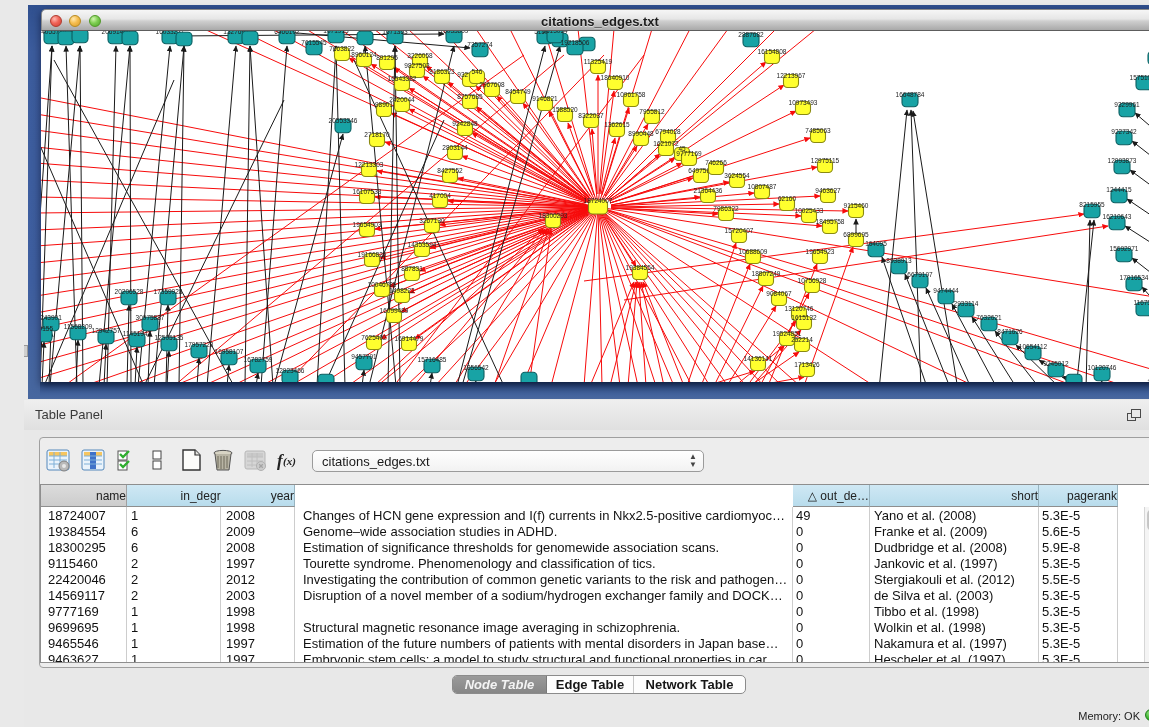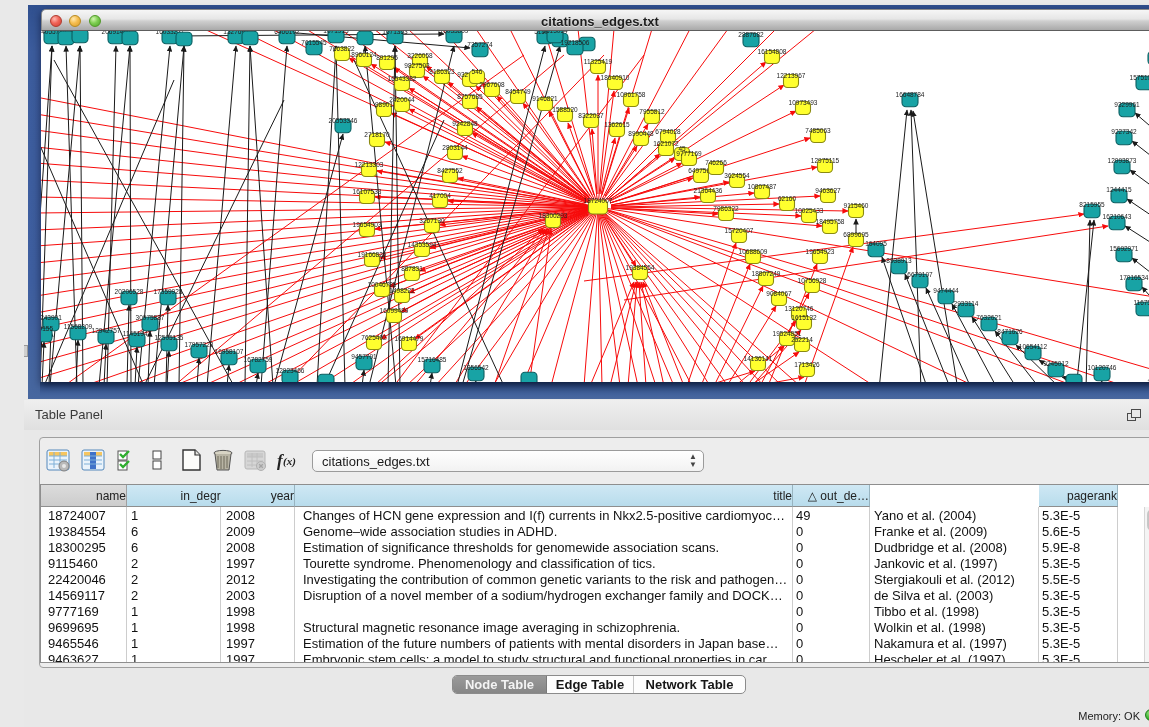--- a/index.html
+++ b/index.html
@@ -48,21 +48,21 @@
 .c4 { left:755px; width:72px; }
 .c5 { left:833px; width:164px; }
 .c6 { left:1001px; width:88px; }
 .gl { position:absolute; top:22px; width:1px; height:155px; background:#cdcdcd; }
 #vsb { position:absolute; right:0; top:22px; width:16px; height:156px; background:#f4f4f4; border-left:1px solid #d6d6d6; }
 #vsb .thumb { position:absolute; left:2px; top:2px; width:11px; height:22px; background:linear-gradient(90deg,#c9c9c9,#ababab); border-radius:6px; }
 
 
 #tabs { position:absolute; left:428px; top:276px; height:19px; display:flex; border:1px solid #8b8b8b; border-radius:5px; overflow:hidden; background:#fdfdfd; }
 #tabs .tab { height:17px; padding-top:1px; text-align:center; font-size:13px; font-weight:bold; color:#161616; border-right:1px solid #c8c8c8; }
-#tabs .tab:nth-child(1) { width:94px; }
+#tabs .tab:nth-child(1) { width:94px;font-style:italic; }
 #tabs .tab:nth-child(2) { width:87px; }
 #tabs .tab:nth-child(3) { width:111px; }
 #tabs .sel { background:linear-gradient(180deg,#9a9a9a,#868686); color:#f4f4f4; border-right:1px solid #7a7a7a; }
 #tabs .last { border-right:none; }
 
 #status { position:absolute; left:0; top:301px; width:1149px; height:27px; }
 #memtxt { position:absolute; right:33px; top:10px; font-size:11px; color:#222; }
 #memdot { position:absolute; right:16px; top:9px; width:12px; height:12px; border-radius:50%; background:radial-gradient(circle at 35% 30%,#8fe07a,#35b02a 60%,#259020); border:1px solid #1e7a1a; }
 </style></head>
 <body>
@@ -677,21 +677,21 @@
         <div id="ddarrow">▲<br>▼</div>
       </div>
       <div id="tbl">
         <div id="rowswrap" style="position:absolute;left:0;top:22px;width:1103px;">
 <div class="trow">
               <div class="c0">18724007</div>
               <div class="c1">1</div>
               <div class="c2">2008</div>
               <div class="c3">Changes of HCN gene expression and I(f) currents in Nkx2.5-positive cardiomyoc…</div>
               <div class="c4">49</div>
-              <div class="c5">Yano et al. (2004)</div>
+              <div class="c5">Yano et al. (2008)</div>
               <div class="c6">5.3E-5</div>
             </div>
 <div class="trow">
               <div class="c0">19384554</div>
               <div class="c1">6</div>
               <div class="c2">2009</div>
               <div class="c3">Genome–wide association studies in ADHD.</div>
               <div class="c4">0</div>
               <div class="c5">Franke et al. (2009)</div>
               <div class="c6">5.6E-5</div>
@@ -772,22 +772,22 @@
           <div class="gl" style="left:179px"></div>
           <div class="gl" style="left:253px"></div>
           <div class="gl" style="left:751px"></div>
           <div class="gl" style="left:828px"></div>
           <div class="gl" style="left:997px"></div>
           <div class="gl" style="left:1076px"></div>
         <div id="thead">
           <div class="hc hc0" style="left:0;width:86px;">name</div>
           <div class="hc" style="left:86px;width:108px;">in_degree</div>
           <div class="hc" style="left:180px;width:74px;">year</div>
-          <div class="hc" style="left:254px;width:498px;">title</div>
           <div class="hc" style="left:752px;width:77px;">△ out_de…</div>
+          <div class="hc" style="left:829px;width:169px;">short</div>
           <div class="hc" style="left:998px;width:79px;">pagerank</div>
         </div>
         <div id="vsb">
             <div class="thumb"></div>
           </div>
       </div>
     </div>
     <div id="tabs">
       <div class="tab sel">Node Table</div>
       <div class="tab">Edge Table</div>

